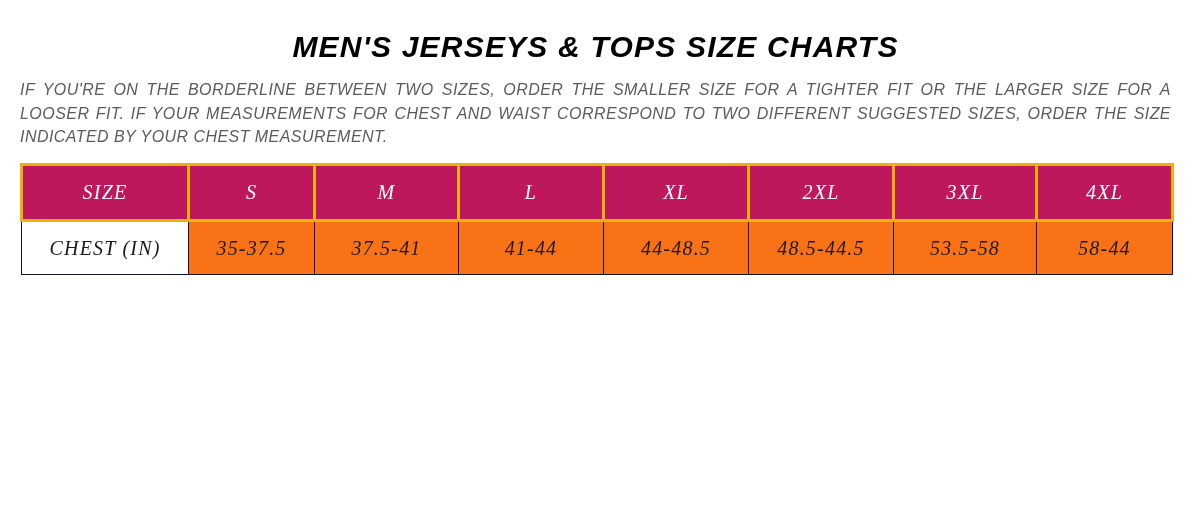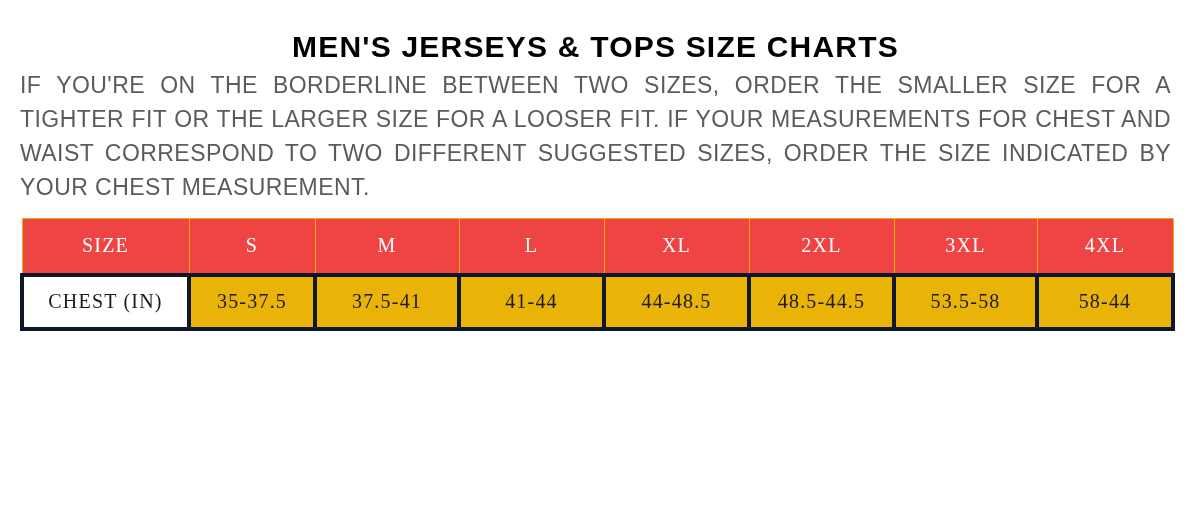--- a/index.html
+++ b/index.html
@@ -11,71 +11,72 @@
     height: 510px;
     background: #ffffff;
     font-family: "Liberation Sans", sans-serif;
     overflow: hidden;
   }
   .page {
     position: relative;
     width: 1191px;
     height: 366px;
     box-sizing: border-box;
+    font-style: italic;
   }
   .title {
     margin: 0;
     padding: 30px 0 0 0;
     text-align: center;
     font-size: 30px;
     font-weight: bold;
     letter-spacing: 1.2px;
     color: #000000;
     font-family: "Liberation Sans", sans-serif;
   }
   .intro {
-    margin: 4px 20px 0 20px;
-    font-size: 23px;
+    margin: 14px 20px 0 20px;
+    font-size: 16px;
     line-height: 1.48;
     color: #5b5b5b;
     letter-spacing: 0.45px;
     text-align: justify;
     text-justify: inter-word;
     font-family: "Liberation Sans", sans-serif;
   }
   .table-wrap {
     margin: 14px 20px 0 20px;
   }
   table.size-chart {
     width: 1151px;
     border-collapse: collapse;
     table-layout: fixed;
     font-family: "Liberation Serif", serif;
   }
   table.size-chart th,
   table.size-chart td {
-    border: 4px solid #0f172a;
+    border: 1px solid #0f172a;
     height: 54px;
     text-align: center;
     vertical-align: middle;
     font-size: 20px;
     letter-spacing: 1.2px;
     color: #1a1a1a;
     font-weight: normal;
     padding: 0 2px;
     box-sizing: border-box;
   }
   table.size-chart thead th {
-    background: #ef4444;
+    background: #be185d;
     color: #ffffff;
-    border: 1px solid #eab308;
+    border: 3px solid #eab308;
     height: 56px;
   }
   table.size-chart tbody td {
-    background: #eab308;
+    background: #f97316;
   }
   table.size-chart tbody td.row-head {
     background: #ffffff;
   }
   col.c0 { width: 167px; }
   col.c1 { width: 126px; }
   col.c2 { width: 144px; }
   col.c3 { width: 145px; }
   col.c4 { width: 145px; }
   col.c5 { width: 145px; }

